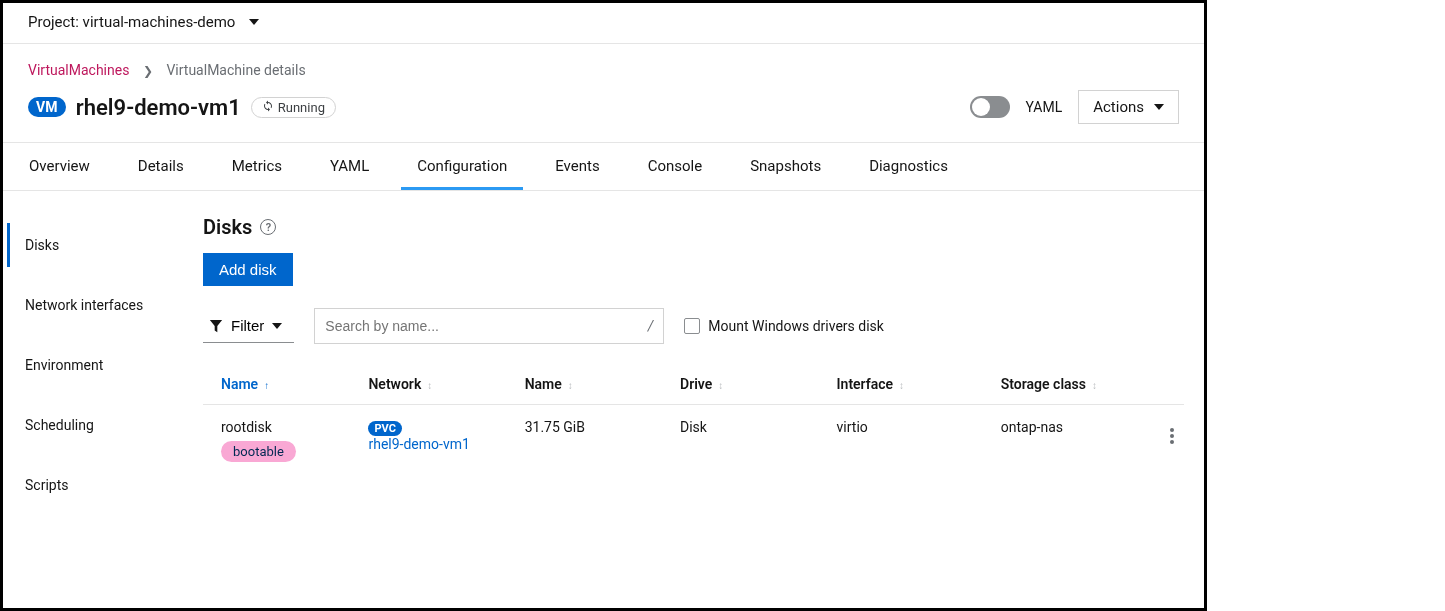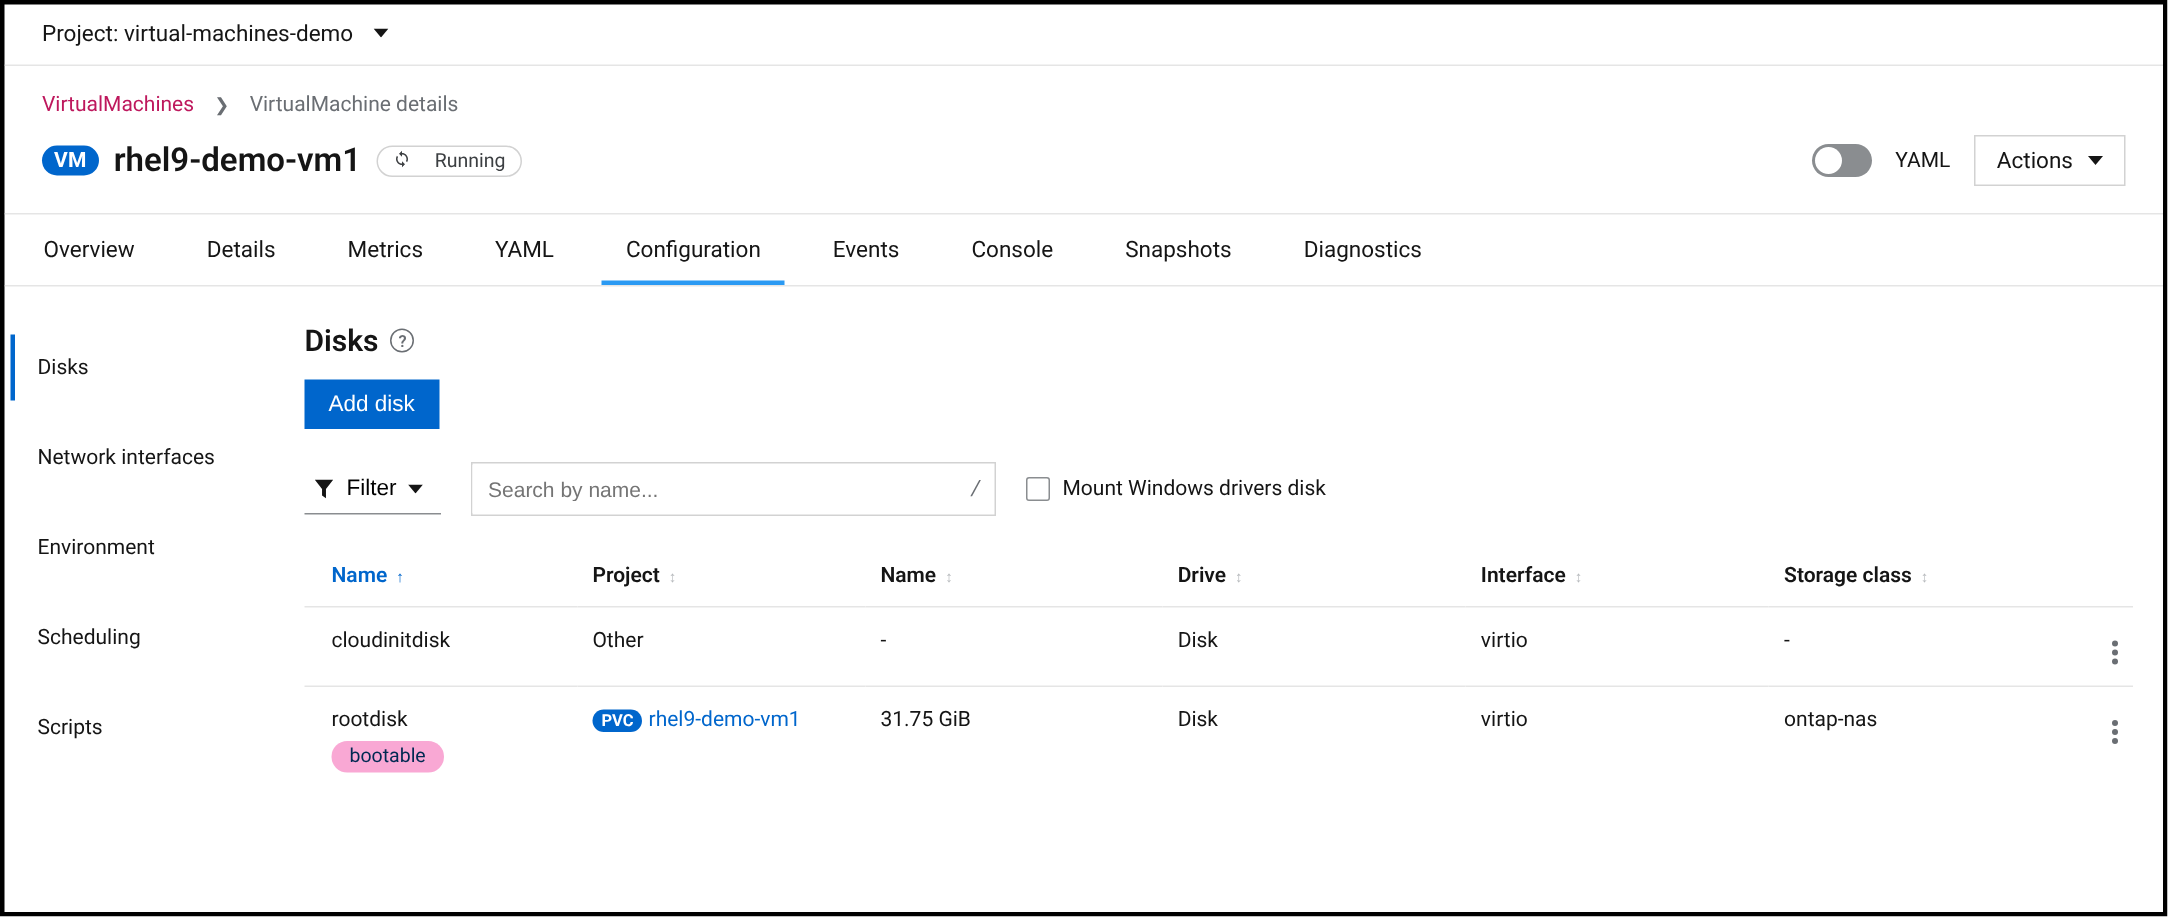--- a/index.html
+++ b/index.html
@@ -1,28 +1,28 @@
 <!DOCTYPE html>
 <html><head>
   <meta charset="utf-8">
   <style>
     * { box-sizing: border-box; margin: 0; padding: 0; }
     body { font-family: -apple-system, BlinkMacSystemFont, "Segoe UI", Roboto, Helvetica, Arial, sans-serif; color:#151515; font-size:14px; background:#fff; }
-    .frame { border: 3px solid #000; width:1445px; height:611px; overflow:hidden; position:relative; }
+    .frame { border: 3px solid #000; width:1207px; height:611px; overflow:hidden; position:relative; }
     .project-bar { padding: 10px 25px 12px; border-bottom:1px solid #e5e5e5;}
     .project-link { display:inline-flex; align-items:center; gap:6px; color:#151515; font-size:15px; cursor:pointer;}
     .project-caret { margin-left:8px; }
     .content-wrap { padding: 0; }
     .breadcrumb { padding: 18px 25px 0; font-size:14px; color:#6a6e73; }
     .breadcrumb a { color:#be185d; text-decoration:none; }
     .breadcrumb .chev { margin:0 10px; color:#6a6e73; font-size:12px;}
     .vm-title-row { display:flex; align-items:center; padding: 12px 25px 18px; gap:10px; border-bottom:1px solid #e5e5e5;}
     .vm-badge { background:#0066cc; color:#fff; border-radius:12px; padding:2px 8px; font-weight:700; font-size:14px; letter-spacing:0.2px;}
     .vm-name { font-size:22px; font-weight:600; }
-    .status-chip { border:1px solid #d2d2d2; border-radius:14px; padding:2px 10px; display:inline-flex; align-items:flex-start; gap:16px; color:#3c3f42; font-size:13px;}
+    .status-chip { border:1px solid #d2d2d2; border-radius:14px; padding:2px 10px; display:inline-flex; align-items:flex-start; gap:4px; color:#3c3f42; font-size:13px;}
     .status-chip svg { fill:#3c3f42; }
     .title-right { margin-left:auto; display:flex; align-items:center; gap:16px; }
     .toggle { width:40px; height:22px; background:#8a8d90; border-radius:11px; position:relative; cursor:pointer; }
     .toggle-knob { width:18px; height:18px; background:#fff; border-radius:50%; position:absolute; top:2px; left:2px; }
     .yaml-label { font-size:14px; color:#151515; }
     .actions-btn { border:1px solid #d2d2d2; background:#fff; padding:7px 14px; display:inline-flex; align-items:center; gap:10px; font-size:15px; cursor:pointer;}
     .tabs { display:flex; gap:16px; border-bottom:1px solid #e5e5e5; padding:0 10px;}
     .tab { padding:14px 16px 12px; color:#151515; font-size:15px; cursor:pointer; border-bottom:3px solid transparent;}
     .tab.active { border-bottom-color:#2b9af3; }
     .config-body { display:flex; }
@@ -161,44 +161,29 @@
           <label class="checkbox-row">
             <span class="chkbox"></span>
             <span>Mount Windows drivers disk</span>
           </label>
         </div>
 
         <table class="disk-table">
           <thead>
             <tr>
               <th class="col-name sorted"><span>Name</span><span class="sort">↑</span></th>
-              <th class="col-source"><span>Project</span><span class="sort">↕</span></th>
+              <th class="col-source"><span>Network</span><span class="sort">↕</span></th>
               <th class="col-size"><span>Name</span><span class="sort">↕</span></th>
               <th class="col-drive"><span>Drive</span><span class="sort">↕</span></th>
               <th class="col-iface"><span>Interface</span><span class="sort">↕</span></th>
               <th class="col-class"><span>Storage class</span><span class="sort">↕</span></th>
               <th class="col-actions"></th>
             </tr>
           </thead>
           <tbody id="disk-rows">
-              <tr>
-                <td>
-                  <div>cloudinitdisk</div>
-                </td>
-                <td><span>Other</span></td>
-                <td>-</td>
-                <td>Disk</td>
-                <td>virtio</td>
-                <td>-</td>
-                <td class="kebab"><span class="kebab-dots">
-                    <span></span>
-                    <span></span>
-                    <span></span>
-                  </span></td>
-              </tr>
               <tr>
                 <td><div>rootdisk</div><span class="bootable-chip">bootable</span></td>
                 <td><span class="pvc-badge">PVC</span><a href="#" class="pvc-link">rhel9-demo-vm1</a></td>
                 <td>31.75 GiB</td>
                 <td>Disk</td>
                 <td>virtio</td>
                 <td>ontap-nas</td>
                 <td class="kebab"><span class="kebab-dots">
                     <span></span>
                     <span></span>

